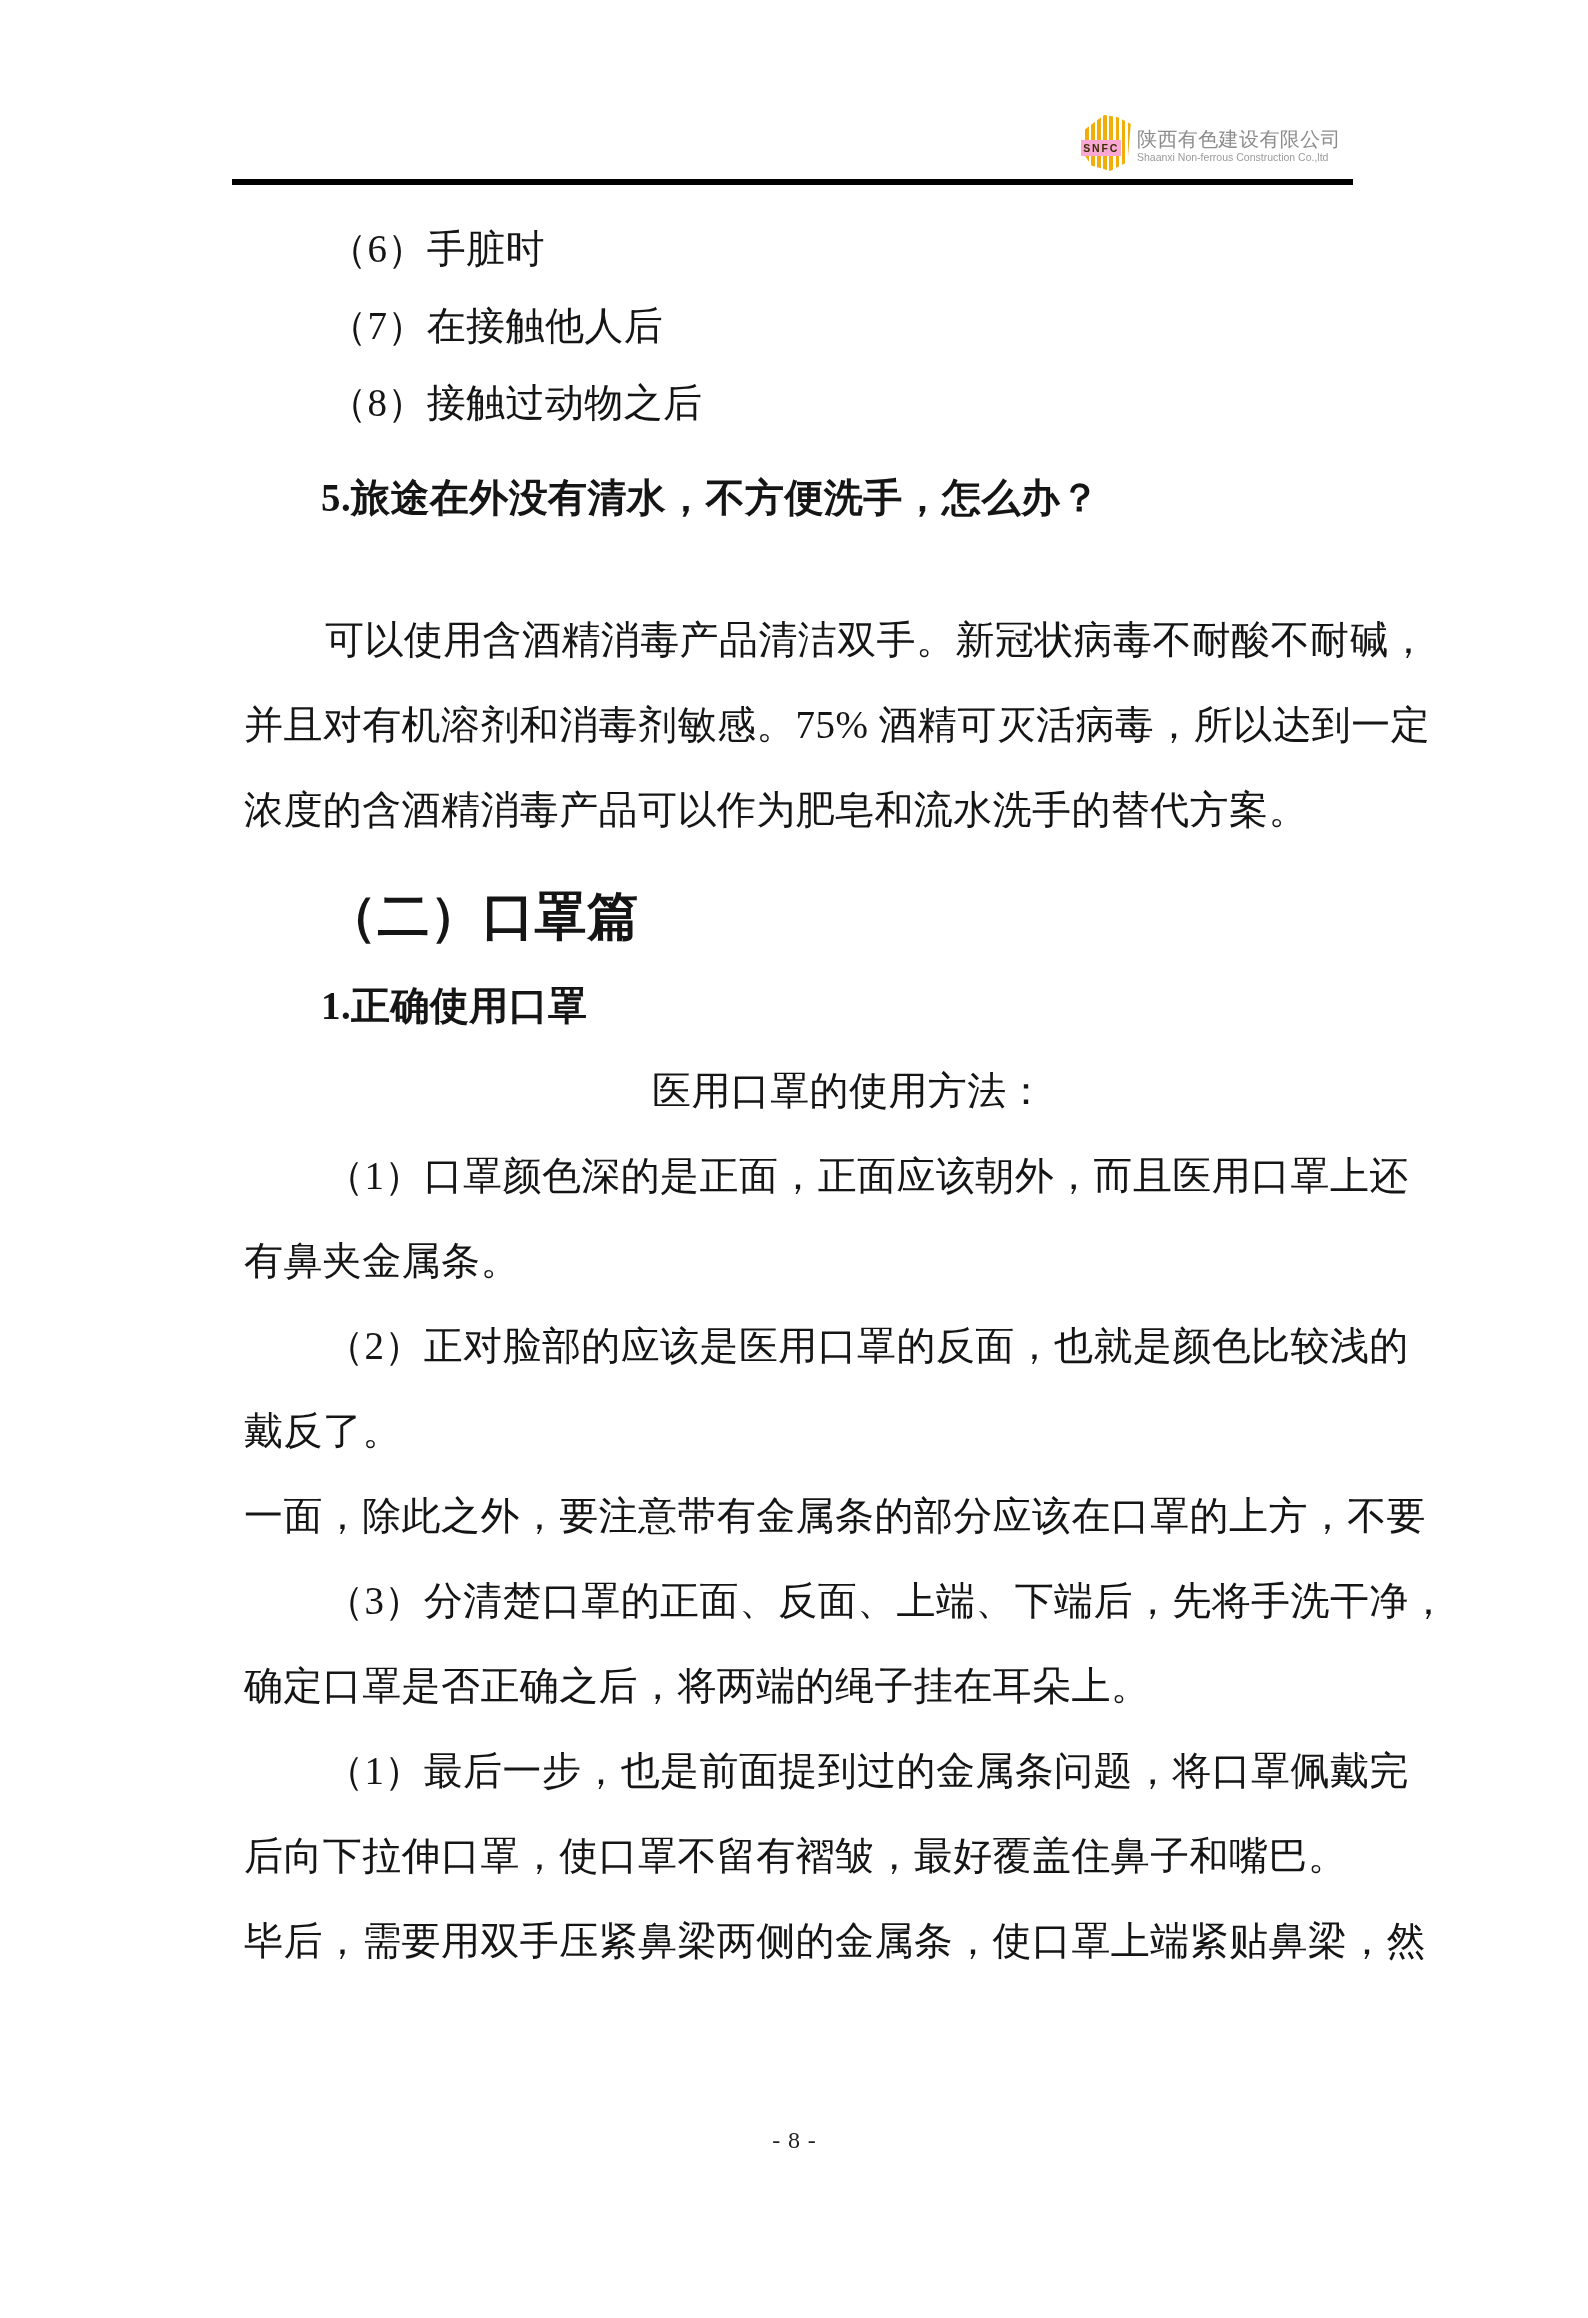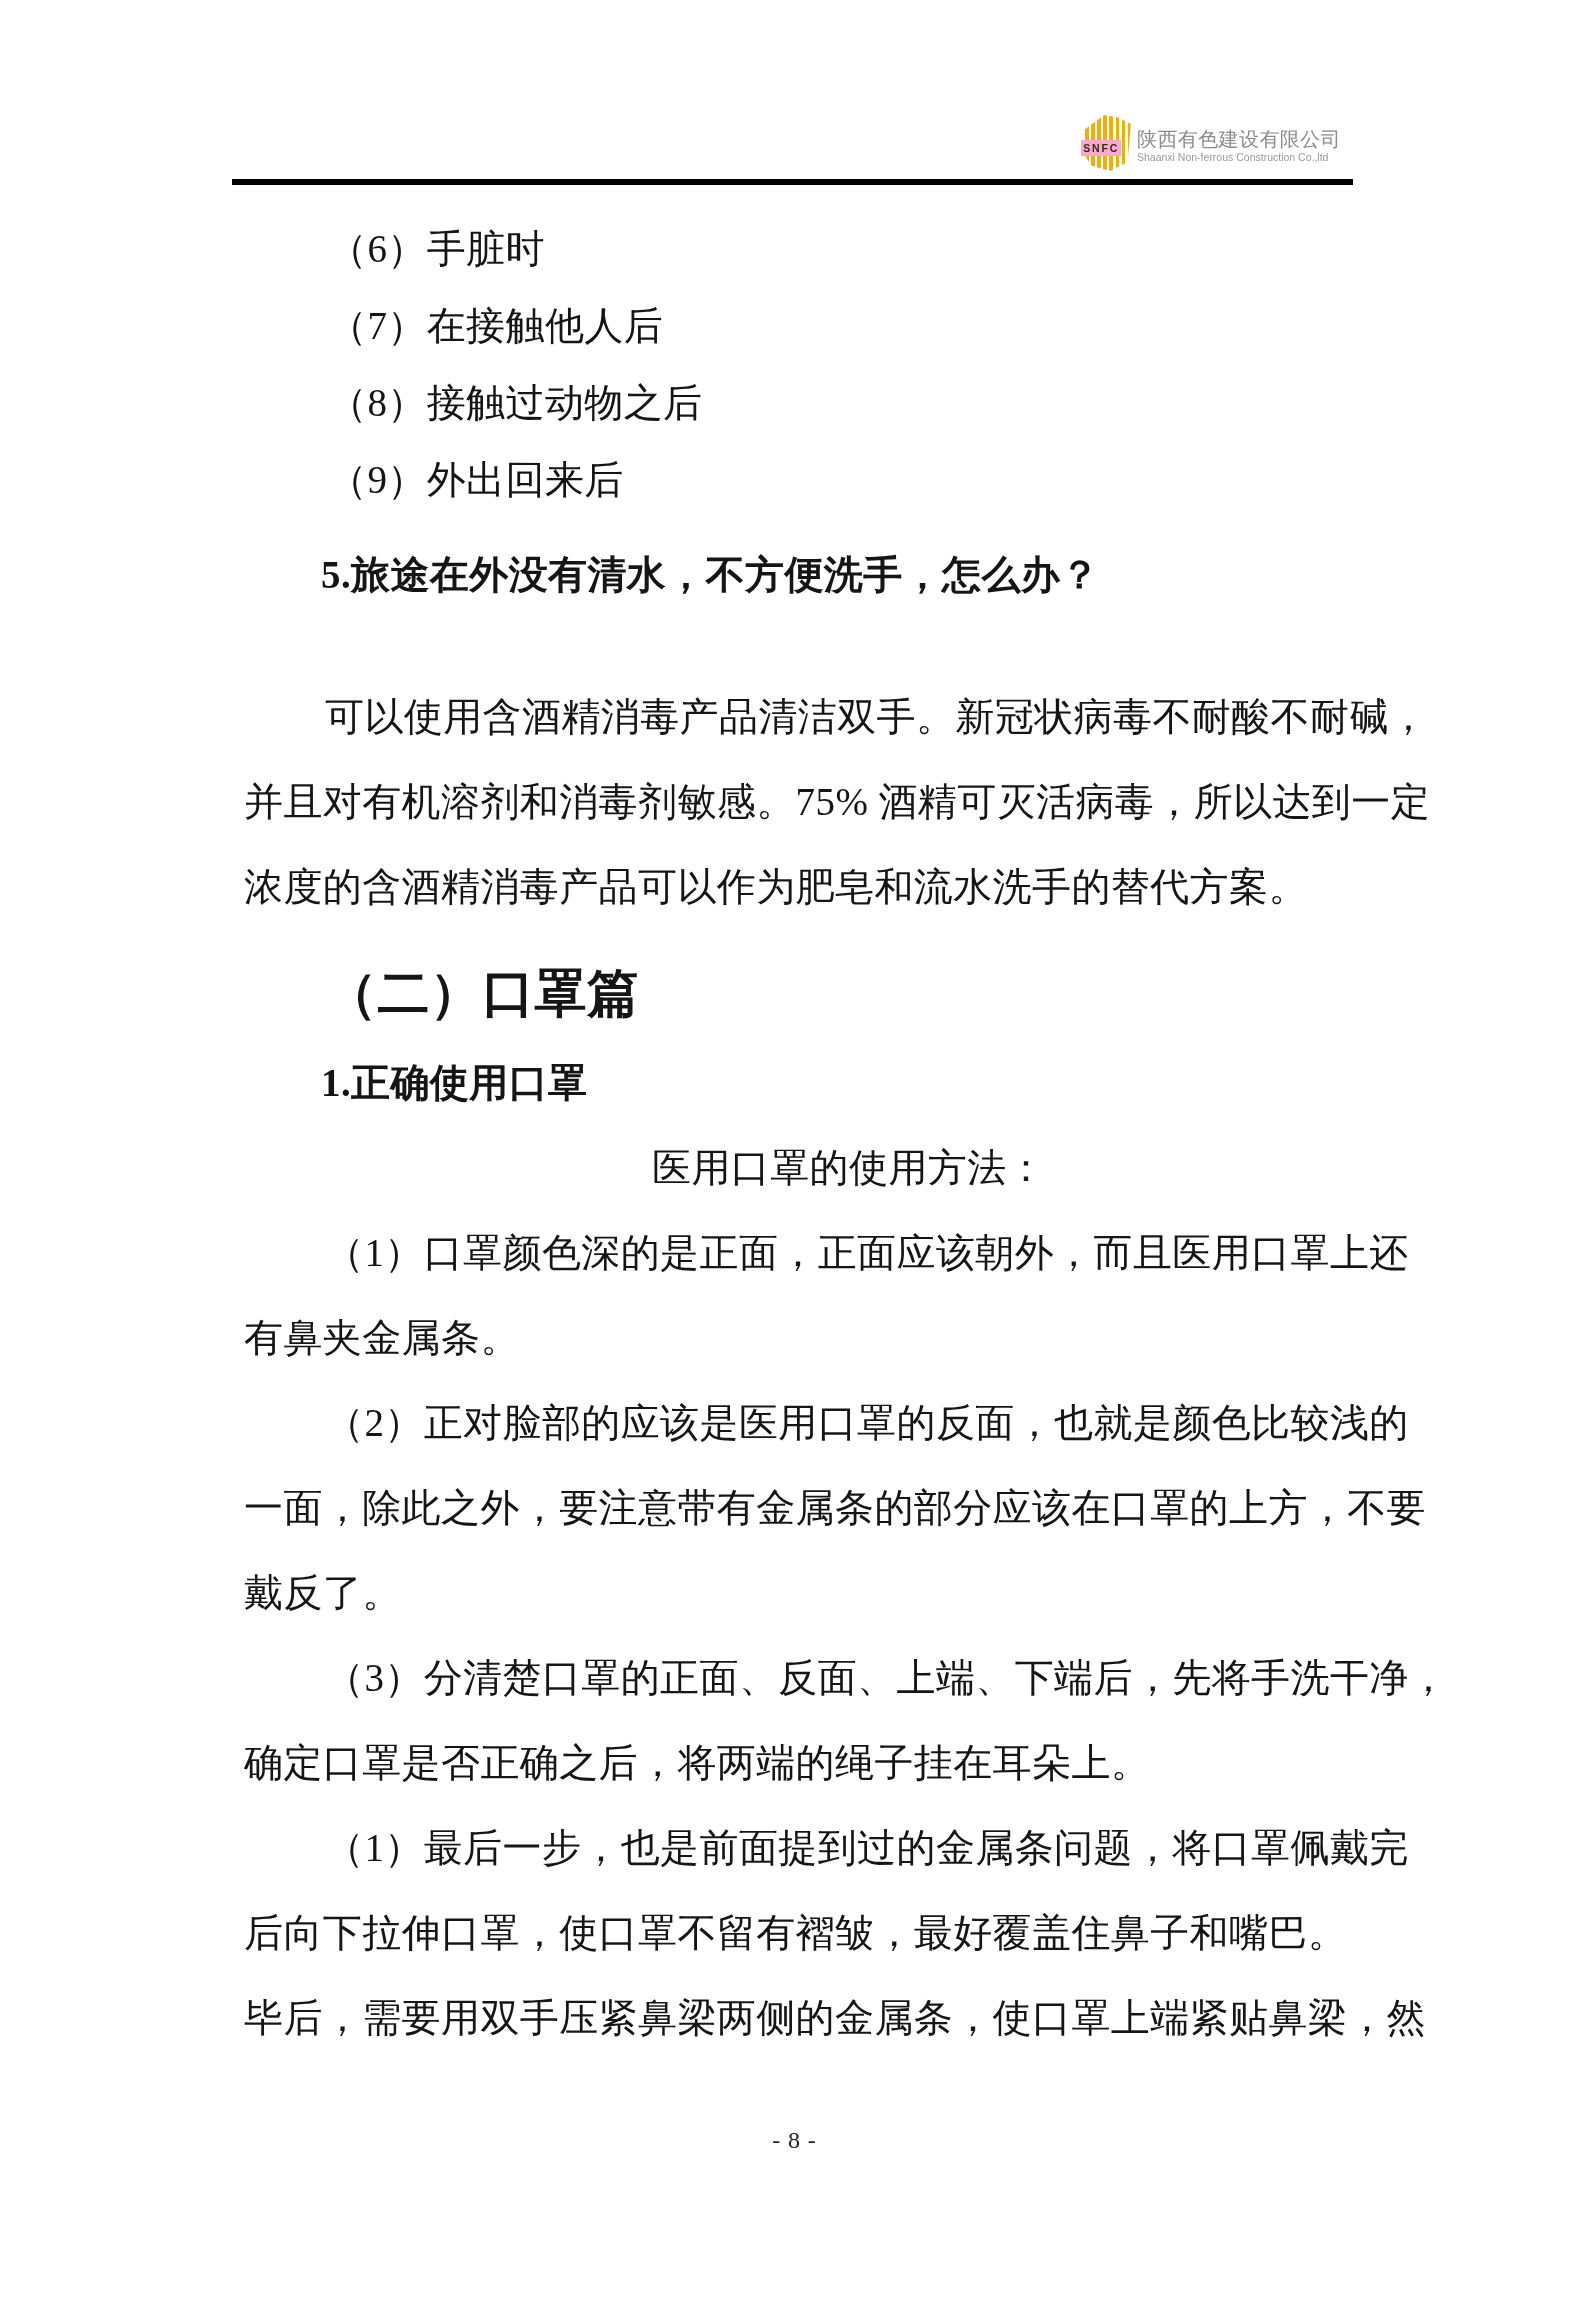--- a/index.html
+++ b/index.html
@@ -144,43 +144,42 @@
     <div class="company-cn">陕西有色建设有限公司</div>
     <div class="company-en">Shaanxi Non-ferrous Construction Co.,ltd</div>
     <div class="header-rule"></div>
   </div>
 
   <div class="content">
 
     <div class="item">（6）手脏时</div>
     <div class="item">（7）在接触他人后</div>
     <div class="item">（8）接触过动物之后</div>
-    <div class="item">（9）外出回来后</div>
 
     <div class="q5-title">5.旅途在外没有清水，不方便洗手，怎么办？</div>
 
     <div class="para para-answer">
       <div class="line indent">可以使用含酒精消毒产品清洁双手。新冠状病毒不耐酸不耐碱，</div>
       <div class="line">并且对有机溶剂和消毒剂敏感。75% 酒精可灭活病毒，所以达到一定</div>
       <div class="line">浓度的含酒精消毒产品可以作为肥皂和流水洗手的替代方案。</div>
     </div>
 
     <div class="section-title">（二）口罩篇</div>
     <div class="sub-title">1.正确使用口罩</div>
     <div class="lead-line">医用口罩的使用方法：</div>
 
     <div class="para">
       <div class="line indent">（1）口罩颜色深的是正面，正面应该朝外，而且医用口罩上还</div>
       <div class="line">有鼻夹金属条。</div>
     </div>
 
     <div class="para">
       <div class="line indent">（2）正对脸部的应该是医用口罩的反面，也就是颜色比较浅的</div>
+      <div class="line">戴反了。</div>
       <div class="line">一面，除此之外，要注意带有金属条的部分应该在口罩的上方，不要</div>
-      <div class="line">戴反了。</div>
     </div>
 
     <div class="para">
       <div class="line indent">（3）分清楚口罩的正面、反面、上端、下端后，先将手洗干净，</div>
       <div class="line">确定口罩是否正确之后，将两端的绳子挂在耳朵上。</div>
     </div>
 
     <div class="para">
       <div class="line indent">（1）最后一步，也是前面提到过的金属条问题，将口罩佩戴完</div>
       <div class="line">后向下拉伸口罩，使口罩不留有褶皱，最好覆盖住鼻子和嘴巴。</div>

